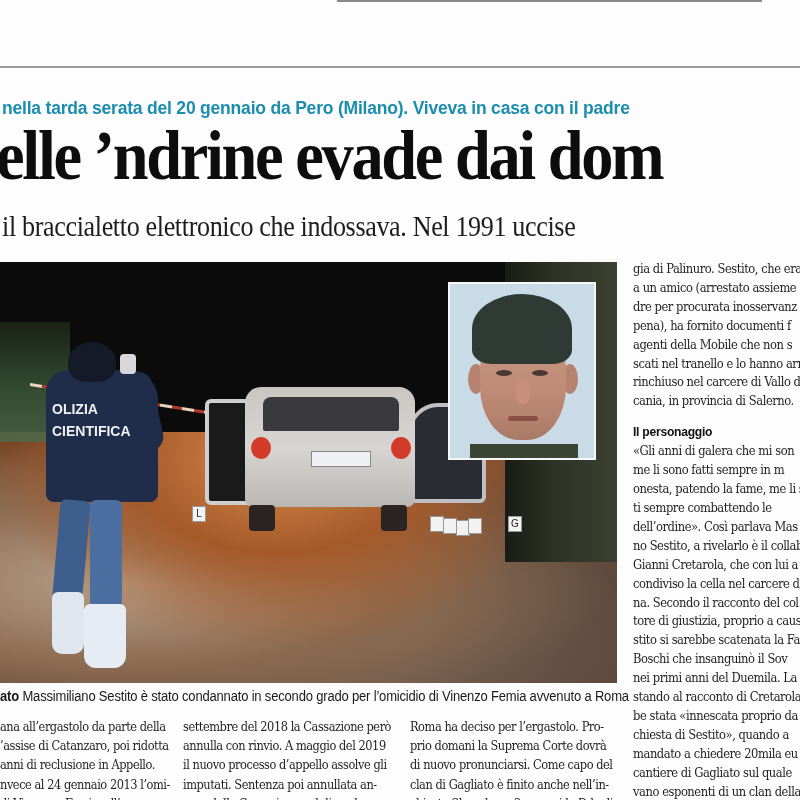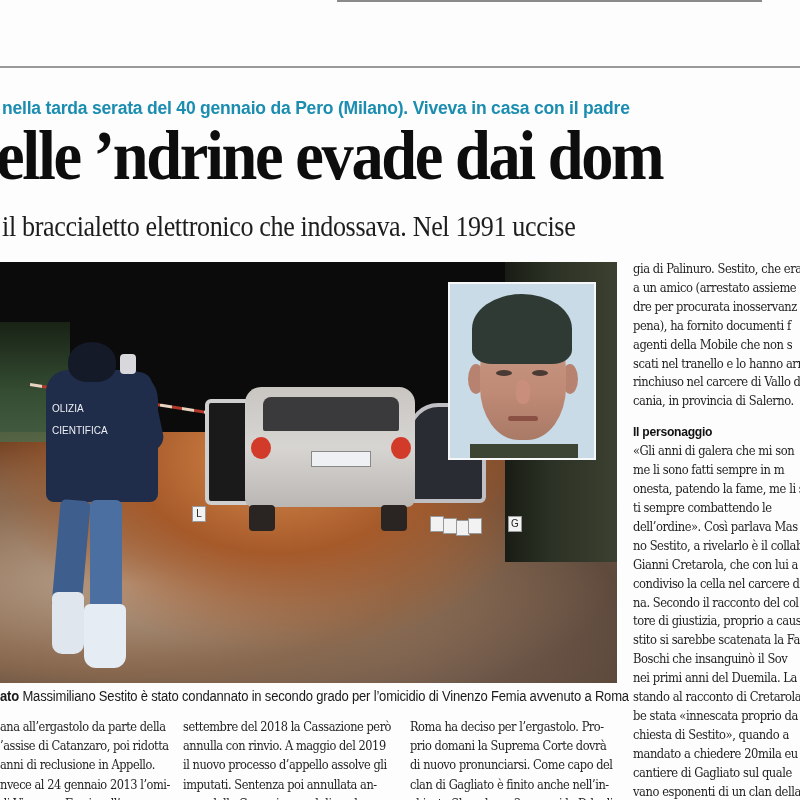--- a/index.html
+++ b/index.html
@@ -55,21 +55,21 @@
     background: repeating-linear-gradient(90deg, #e8d2c0 0 12px, #b33a2a 12px 22px);
     transform: rotate(9deg); transform-origin: left center;
   }
   
   .officer { position: absolute; left: 28px; top: 80px; width: 140px; height: 330px; }
   .officer .head { position: absolute; left: 40px; top: 0; width: 48px; height: 40px; border-radius: 50% 50% 40% 40%; background: #151a28; }
   .officer .camera { position: absolute; left: 92px; top: 12px; width: 16px; height: 20px; border-radius: 4px; background: #d8d8dc; }
   .officer .jacket { position: absolute; left: 18px; top: 28px; width: 112px; height: 132px; border-radius: 22px 30px 8px 8px; background: #1f2c4a; }
   .officer .jacket-text {
     position: absolute; left: 24px; top: 56px; color: #eef0f4;
-    font-family: "Liberation Sans", sans-serif; font-weight: normal; font-size: 10px; line-height: 22px;
+    font-family: "Liberation Sans", sans-serif; font-weight: bold; font-size: 14px; line-height: 22px;
   }
   .officer .arm { position: absolute; left: 96px; top: 30px; width: 34px; height: 80px; background: #1f2c4a; border-radius: 14px; transform: rotate(-12deg); }
   .officer .leg-l { position: absolute; left: 28px; top: 158px; width: 30px; height: 110px; background: #3e5e8e; border-radius: 6px; transform: rotate(5deg); }
   .officer .leg-r { position: absolute; left: 62px; top: 158px; width: 32px; height: 116px; background: #4a6fa0; border-radius: 6px; }
   .officer .boot-l { position: absolute; left: 24px; top: 250px; width: 32px; height: 62px; background: #dfe6ee; border-radius: 6px 6px 10px 10px; }
   .officer .boot-r { position: absolute; left: 56px; top: 262px; width: 42px; height: 64px; background: #e6ecf3; border-radius: 6px 6px 12px 12px; }
 
   
   .car { position: absolute; left: 205px; top: 125px; width: 300px; height: 150px; }
   .car .door-l { position: absolute; left: 0; top: 12px; width: 52px; height: 98px; border: 4px solid #cfcfcf; border-radius: 6px; background: #1a1a1a; }
@@ -122,21 +122,21 @@
     color: #111; line-height: 20px; letter-spacing: -0.3px;
   }
   .gap { height: 11px; }
 </style>
 </head>
 <body>
 
 <div class="top-rule"></div>
 <div class="section-rule"></div>
 
-<div class="kicker">nella tarda serata del 40 gennaio da Pero (Milano). Viveva in casa con il padre</div>
+<div class="kicker">nella tarda serata del 20 gennaio da Pero (Milano). Viveva in casa con il padre</div>
 <div class="headline">elle ’ndrine evade dai dom</div>
 <div class="subheadline">il braccialetto elettronico che indossava. Nel 1991 uccise</div>
 
 <div class="photo">
   <div class="ground"></div>
   <div class="trees"></div>
   <div class="hedge"></div>
   <div class="tape"></div>
 
   <div class="officer">

